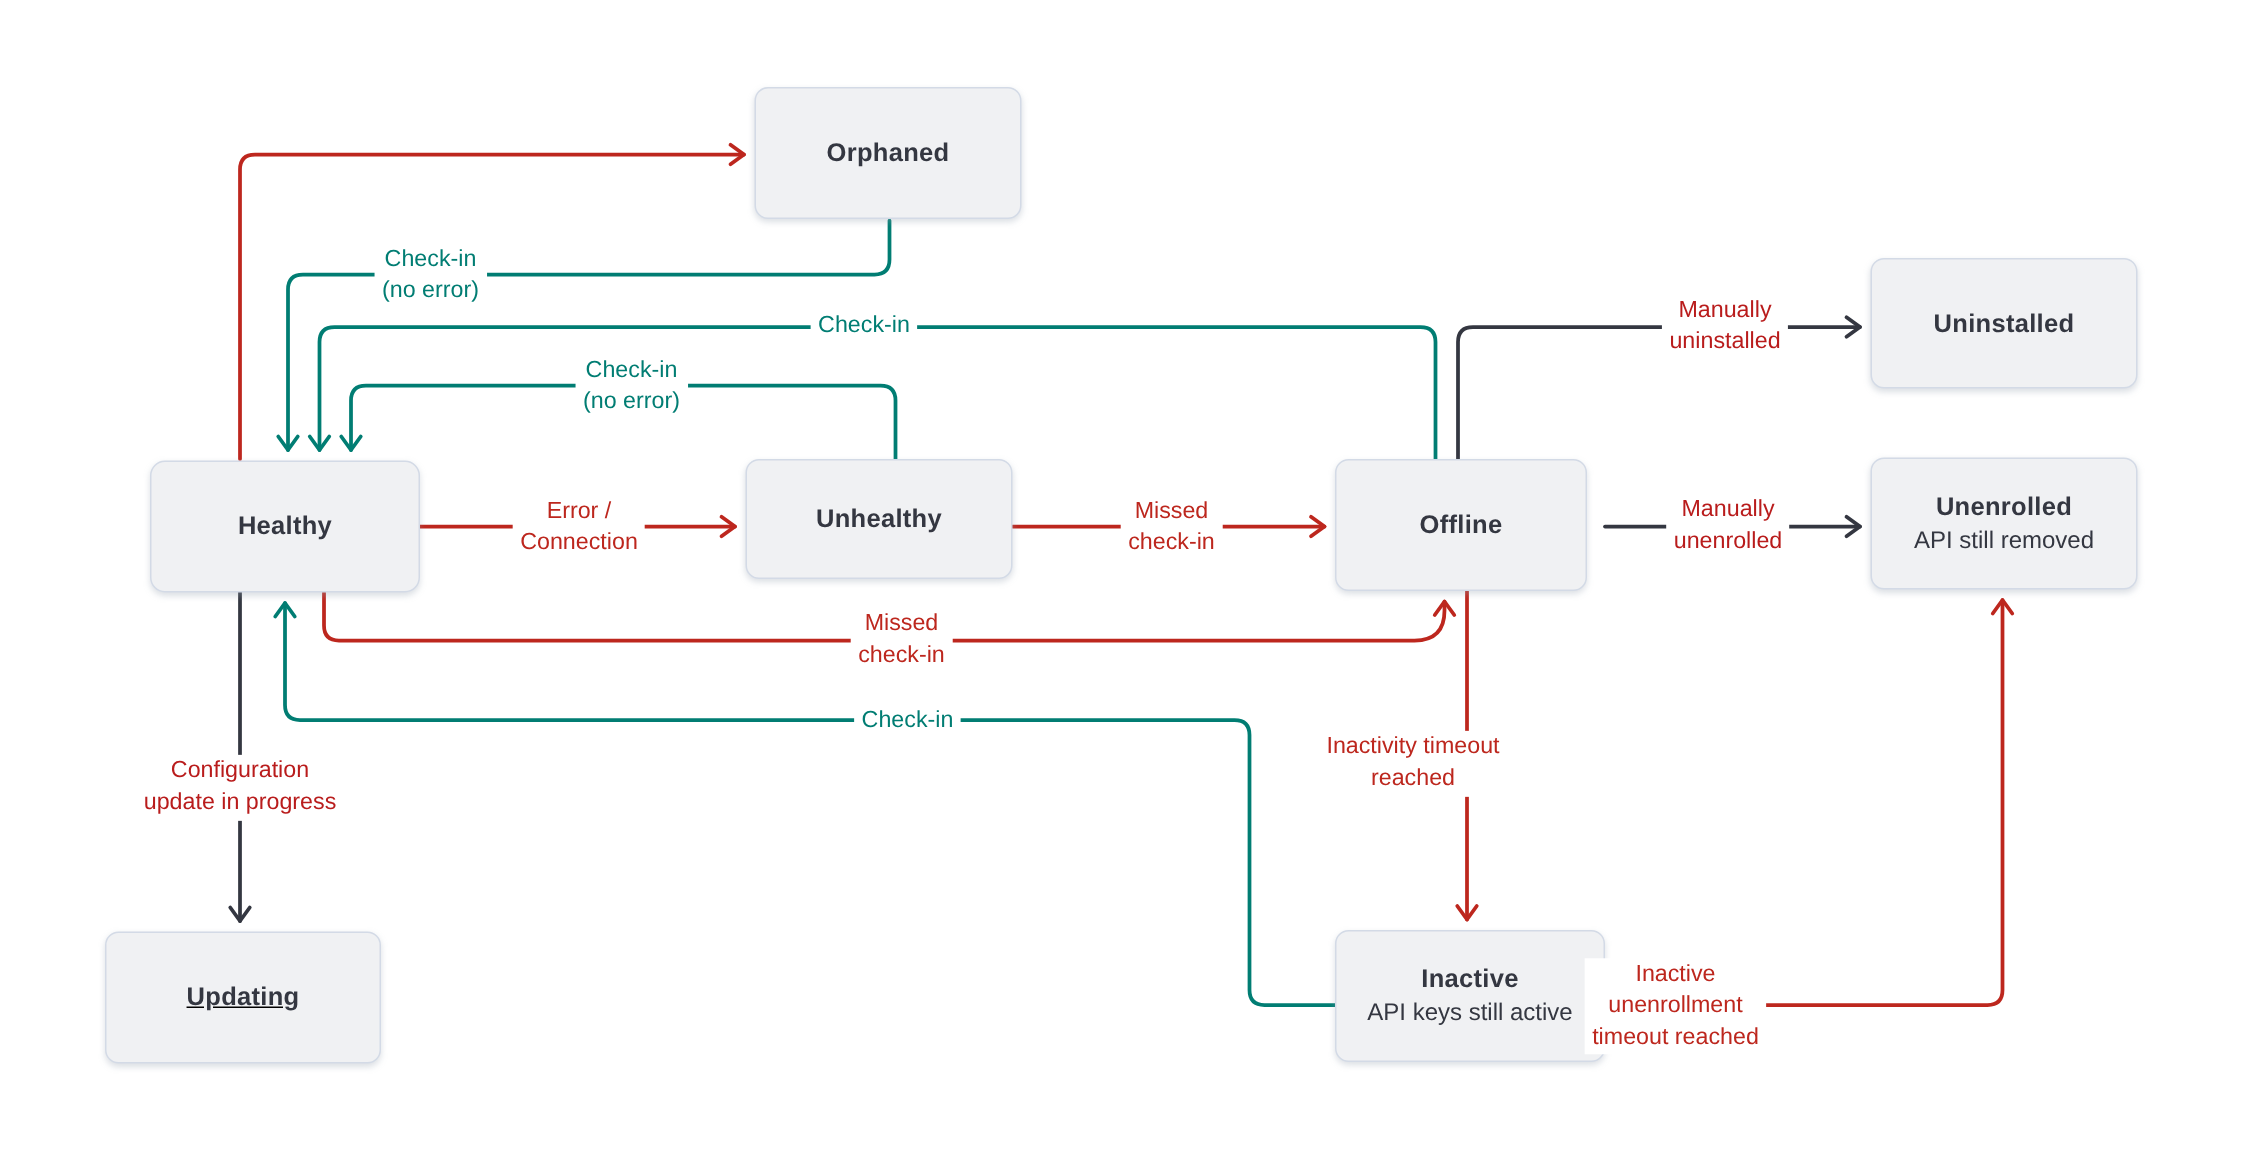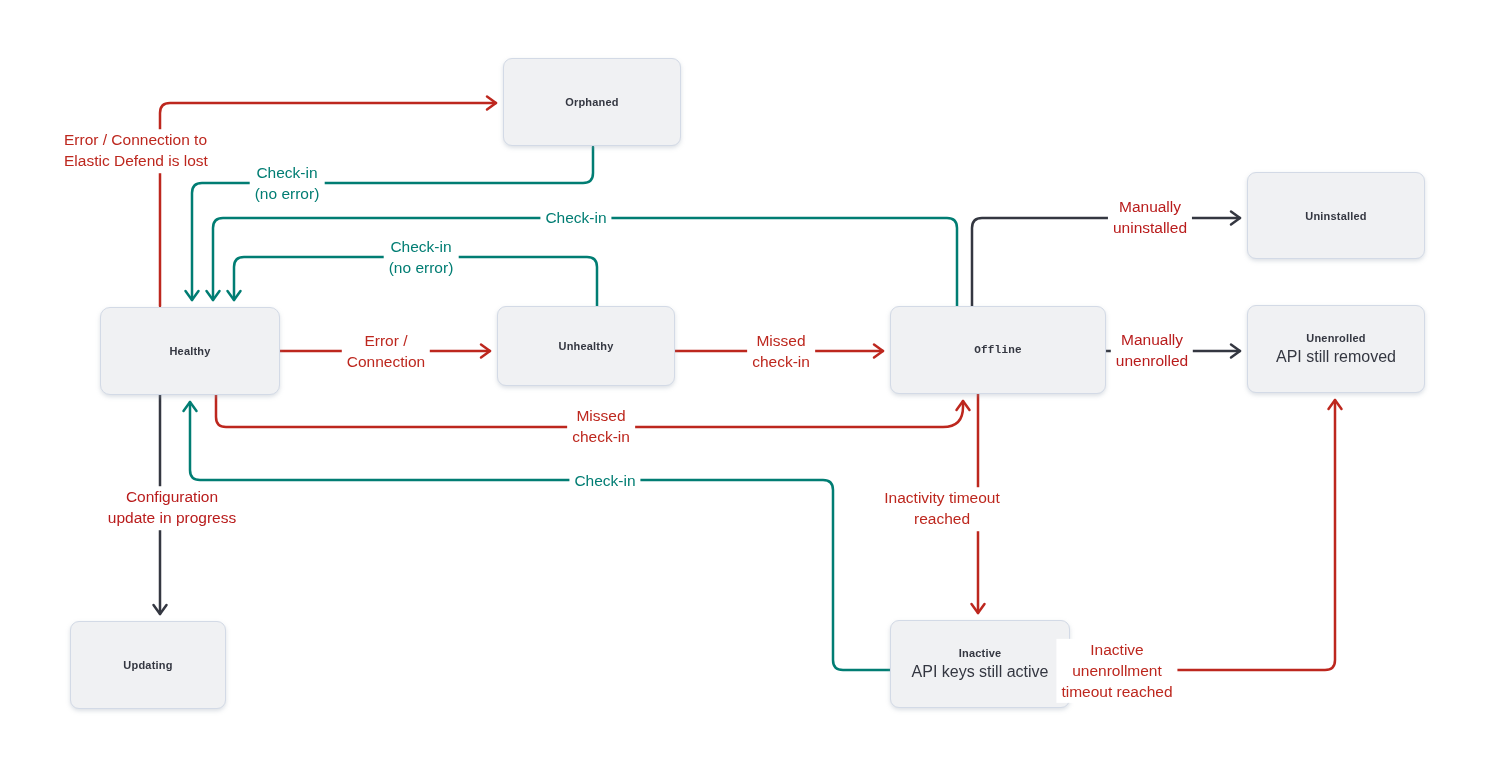--- a/index.html
+++ b/index.html
@@ -8,21 +8,21 @@
     font-family:"Liberation Sans", sans-serif;
   }
   #edges{position:absolute;left:0;top:0;width:1494px;height:769px;}
   .node{
     position:absolute;box-sizing:border-box;
     background:#f0f1f3;border:1.5px solid #d3dae6;border-radius:9px;
     box-shadow:0 2px 4px rgba(152,162,179,.35);
     display:flex;flex-direction:column;align-items:center;justify-content:center;
     gap:4px;
   }
-  .node-title{font-weight:bold;font-size:11px;color:#343741;letter-spacing:.2px;}
+  .node-title{font-weight:bold;font-size:17px;color:#343741;letter-spacing:.2px;}
   .node-sub{font-size:16px;color:#343741;}
   .edge-label{
     position:absolute;transform:translate(-50%,-50%);
     background:#ffffff;padding:1px 5px;text-align:center;
     font-size:15.5px;line-height:1.34;white-space:nowrap;
   }
   .edge-label span{display:block;}
   .edge-label.left-align{transform:translate(0,-50%);text-align:left;padding-left:0;}
   .err{color:#bd271e;}
   .ok{color:#017d73;}
@@ -85,42 +85,38 @@
   </div>
 
   <div class="node" style="left:100px;top:307px;width:180px;height:88px;border-radius:10px;">
     <div class="node-title">Healthy</div>
   </div>
 
   <div class="node" style="left:497px;top:306px;width:178px;height:80px;">
     <div class="node-title">Unhealthy</div>
   </div>
 
-  <div class="node" style="left:890px;top:306px;width:216px;height:88px;font-family:Liberation Mono, monospace;">
+  <div class="node" style="left:890px;top:306px;width:168px;height:88px;">
     <div class="node-title">Offline</div>
   </div>
 
   <div class="node" style="left:1247px;top:305px;width:178px;height:88px;">
     <div class="node-title">Unenrolled</div>
     <div class="node-sub">API still removed</div>
   </div>
 
-  <div class="node" style="left:70px;top:621px;width:156px;height:88px;">
+  <div class="node" style="left:70px;top:621px;width:184px;height:88px;text-decoration:underline;">
     <div class="node-title">Updating</div>
   </div>
 
   <div class="node" style="left:890px;top:620px;width:180px;height:88px;">
     <div class="node-title">Inactive</div>
     <div class="node-sub">API keys still active</div>
   </div>
 
-  <div class="edge-label err left-align" style="left:64px;top:151px;">
-    <span>Error / Connection to</span>
-    <span>Elastic Defend is lost</span>
-  </div>
 
   <div class="edge-label ok" style="left:287px;top:184px;">
     <span>Check-in</span>
     <span>(no error)</span>
   </div>
 
   <div class="edge-label ok" style="left:576px;top:218px;">
     <span>Check-in</span>
   </div>
 
@@ -151,21 +147,21 @@
 
   <div class="edge-label err" style="left:601px;top:427px;">
     <span>Missed</span>
     <span>check-in</span>
   </div>
 
   <div class="edge-label ok" style="left:605px;top:481px;">
     <span>Check-in</span>
   </div>
 
-  <div class="edge-label neu" style="left:160px;top:508px;margin-left:12px;">
+  <div class="edge-label neu" style="left:160px;top:525px;">
     <span>Configuration</span>
     <span>update in progress</span>
   </div>
 
   <div class="edge-label err" style="left:942px;top:509px;">
     <span>Inactivity timeout</span>
     <span>reached</span>
   </div>
 
   <div class="edge-label err" style="left:1117px;top:671px;">

